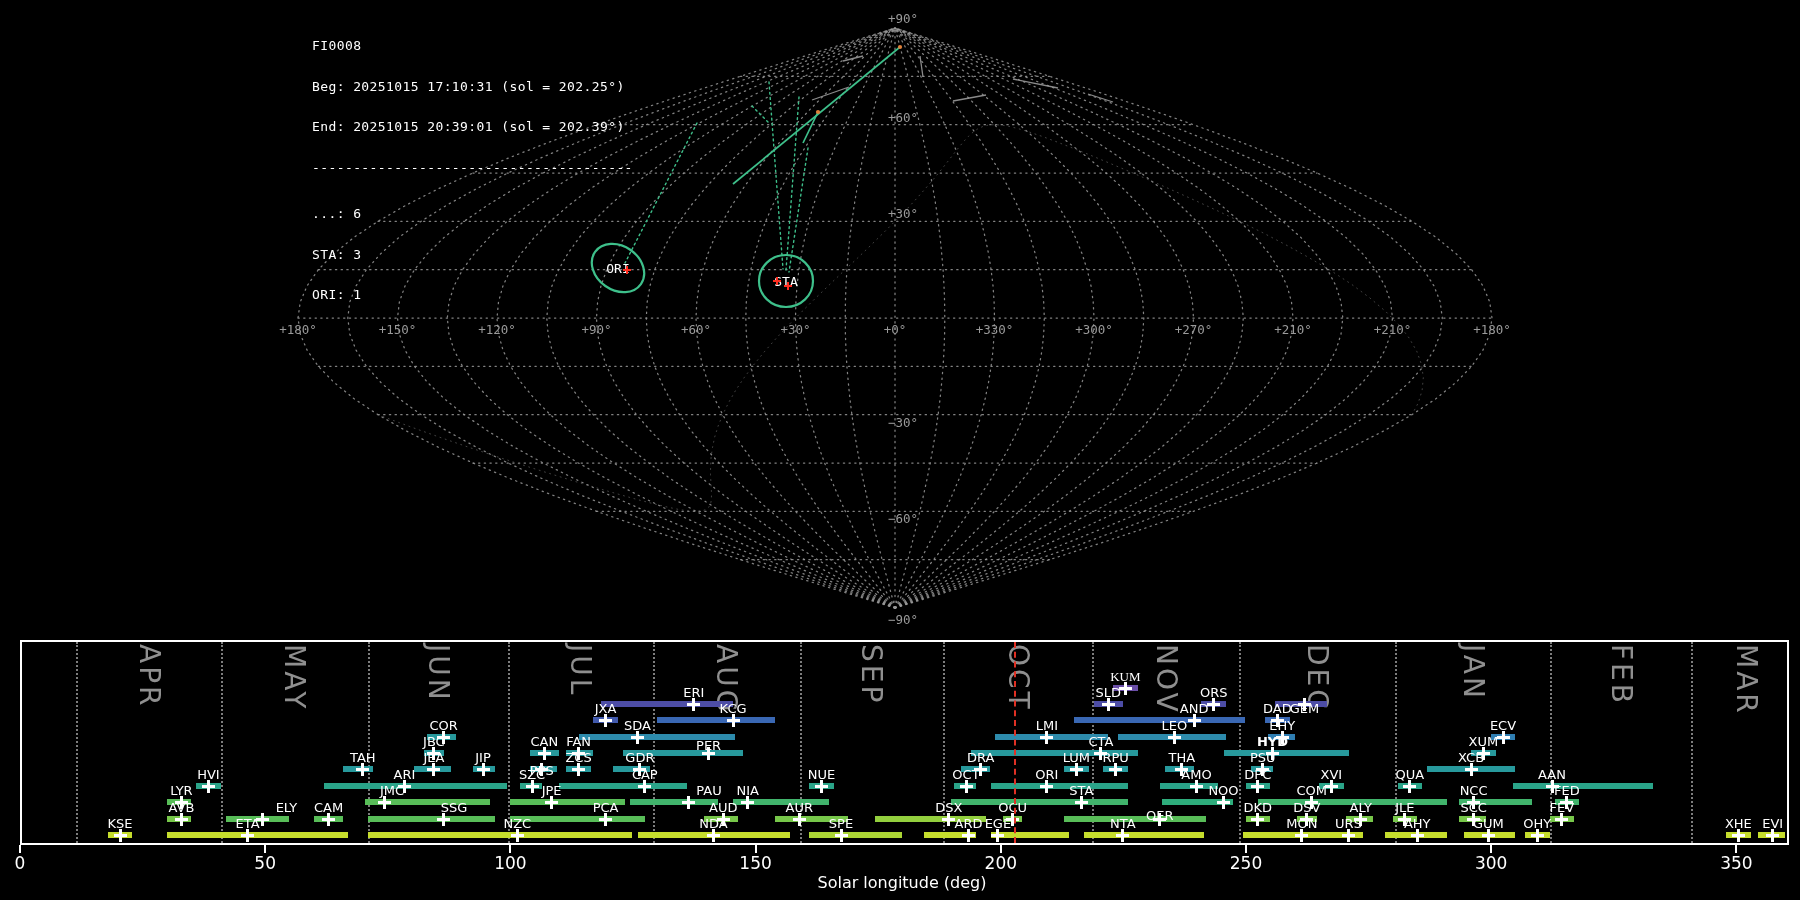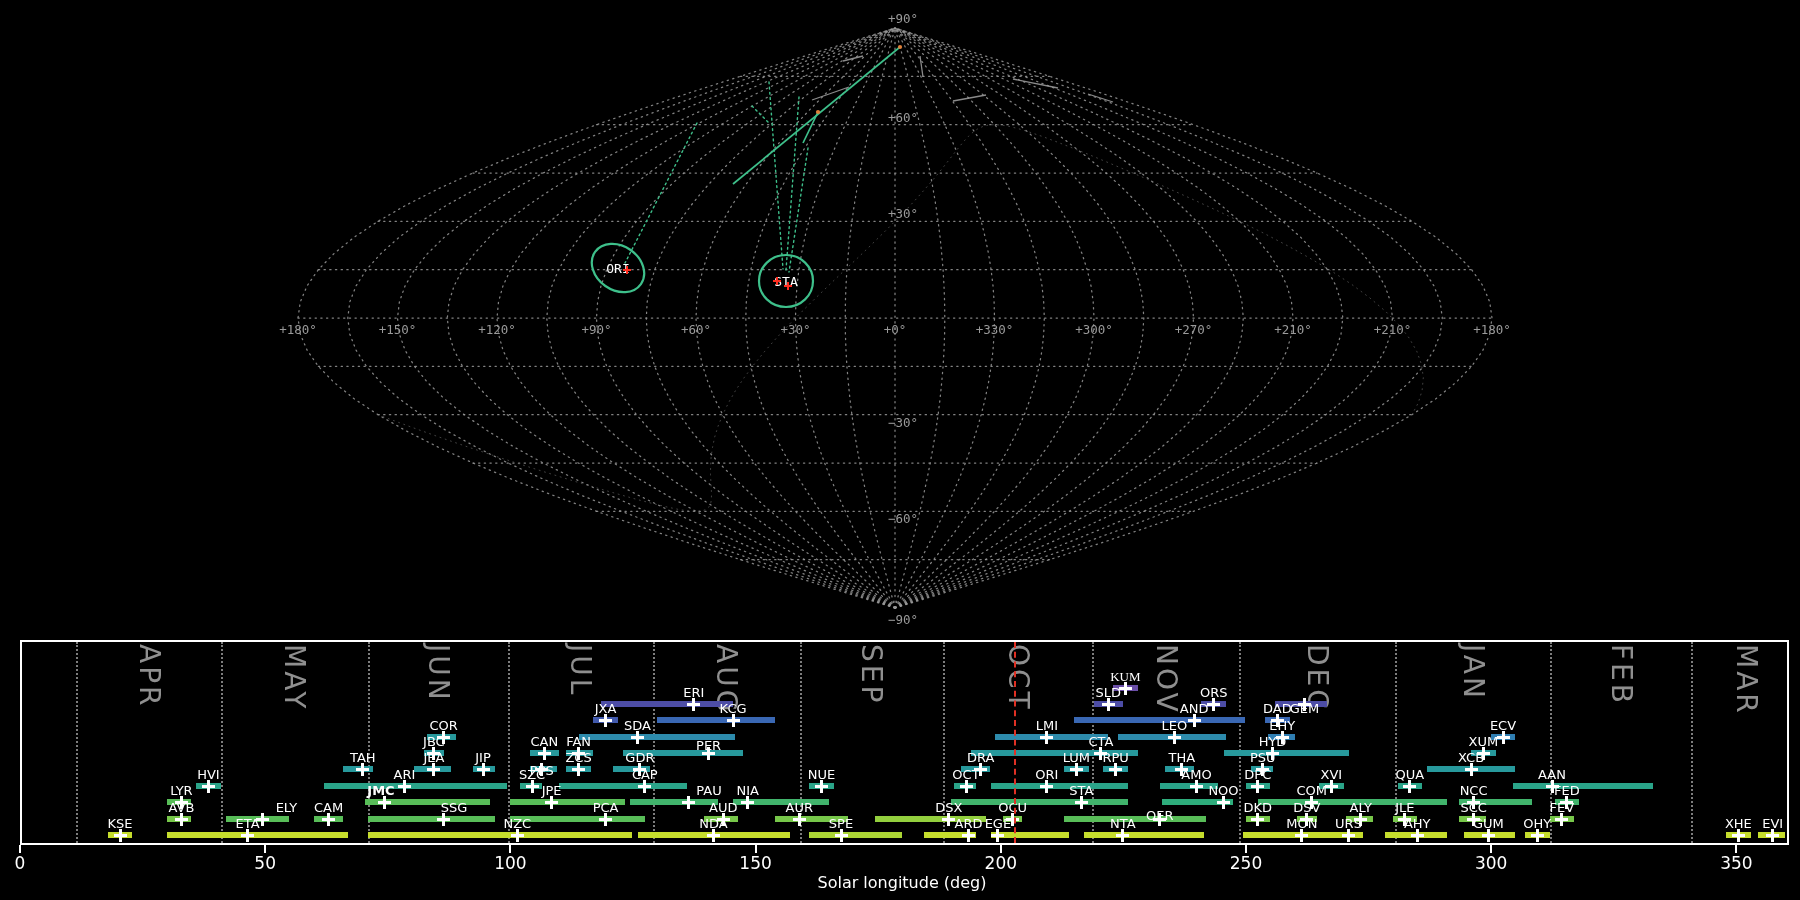--- a/index.html
+++ b/index.html
@@ -107,20 +107,29 @@
       <ellipse cx="786" cy="281" rx="27" ry="26" fill="none" stroke="#3ec08b" stroke-width="2.2" transform="rotate(0 786 281)"></ellipse>
       <text x="786" y="286" fill="#fff" font-size="13px" font-family="&quot;DejaVu Sans Mono&quot;,monospace" text-anchor="middle">STA</text>
       <line x1="773" y1="281" x2="781" y2="281" stroke="#ff2d20" stroke-width="2"></line>
       <line x1="777" y1="277" x2="777" y2="285" stroke="#ff2d20" stroke-width="2"></line>
       <line x1="784" y1="286" x2="792" y2="286" stroke="#ff2d20" stroke-width="2"></line>
       <line x1="788" y1="282" x2="788" y2="290" stroke="#ff2d20" stroke-width="2"></line>
       <line x1="623" y1="270" x2="631" y2="270" stroke="#ff2d20" stroke-width="2"></line>
       <line x1="627" y1="266" x2="627" y2="274" stroke="#ff2d20" stroke-width="2"></line>
     </svg>
 
+  <div class="info">
+    <div>FI0008</div>
+    <div>Beg: 20251015 17:10:31 (sol = 202.25°)</div>
+    <div>End: 20251015 20:39:01 (sol = 202.39°)</div>
+    <div class="gap">---------------------------------------</div>
+    <div>...: 6</div>
+    <div>STA: 3</div>
+    <div>ORI: 1</div>
+  </div>
 
   <div id="timeline">
       <div class="msep" style="left: 53.9px;"></div>
       <div class="mlabel" style="left: 110.5px;">APR</div>
       <div class="msep" style="left: 199.1px;"></div>
       <div class="mlabel" style="left: 256.2px;">MAY</div>
       <div class="msep" style="left: 345.7px;"></div>
       <div class="mlabel" style="left: 399.9px;">JUN</div>
       <div class="msep" style="left: 486px;"></div>
       <div class="mlabel" style="left: 542.1px;">JUL</div>
@@ -195,21 +204,21 @@
       <div class="pk" style="left: 550.1px; top: 104.5px;"></div>
       <div class="slabel" style="left: 521.6px; top: 92px;">FAN</div>
       <div class="bar" style="left: 600.7px; width: 120.1px; top: 108px; background: rgb(39, 153, 156);"></div>
       <div class="pk" style="left: 680.1px; top: 104.5px;"></div>
       <div class="slabel" style="left: 651.6px; top: 96px;">PER</div>
       <div class="bar" style="left: 948.9px; width: 166.7px; top: 108px; background: rgb(39, 153, 156);"></div>
       <div class="pk" style="left: 1072.4px; top: 104.5px;"></div>
       <div class="slabel" style="left: 1043.9px; top: 92px;">CTA</div>
       <div class="bar" style="left: 1201.5px; width: 125.1px; top: 108px; background: rgb(39, 153, 156);"></div>
       <div class="pk" style="left: 1244px; top: 104.5px;"></div>
-      <div class="slabel" style="left: 1215.5px; top: 92px;">HYD</div>
+      <div class="slabel" style="left: 1215.5px; top: 92px; font-weight: bold;">HYD</div>
       <div class="bar" style="left: 1449.1px; width: 24.5px; top: 108px; background: rgb(39, 153, 156);"></div>
       <div class="pk" style="left: 1454.9px; top: 104.5px;"></div>
       <div class="slabel" style="left: 1426.4px; top: 92px;">XUM</div>
       <div class="bar" style="left: 321.2px; width: 29.4px; top: 124px; background: rgb(39, 153, 156);"></div>
       <div class="pk" style="left: 334.3px; top: 120.5px;"></div>
       <div class="slabel" style="left: 305.8px; top: 108px;">TAH</div>
       <div class="bar" style="left: 392.3px; width: 36.8px; top: 124px; background: rgb(39, 153, 156);"></div>
       <div class="pk" style="left: 405.4px; top: 120.5px;"></div>
       <div class="slabel" style="left: 376.9px; top: 108px;">JEA</div>
       <div class="bar" style="left: 451.2px; width: 22.1px; top: 124px; background: rgb(39, 153, 156);"></div>
@@ -276,21 +285,21 @@
       <div class="pk" style="left: 1381.3px; top: 137.5px;"></div>
       <div class="slabel" style="left: 1352.8px; top: 125px;">QUA</div>
       <div class="bar" style="left: 1490.8px; width: 139.8px; top: 141px; background: rgb(42, 164, 137);"></div>
       <div class="pk" style="left: 1523.5px; top: 137.5px;"></div>
       <div class="slabel" style="left: 1495px; top: 125px;">AAN</div>
       <div class="bar" style="left: 144.7px; width: 24.5px; top: 157px; background: rgb(88, 189, 88);"></div>
       <div class="pk" style="left: 152.9px; top: 153.5px;"></div>
       <div class="slabel" style="left: 124.4px; top: 141px;">LYR</div>
       <div class="bar" style="left: 343.3px; width: 125.1px; top: 157px; background: rgb(88, 189, 88);"></div>
       <div class="pk" style="left: 356.4px; top: 153.5px;"></div>
-      <div class="slabel" style="left: 324px; top: 141px; font-weight: bold;">JMC</div>
+      <div class="slabel" style="left: 335px; top: 141px;">JMC</div>
       <div class="bar" style="left: 487.9px; width: 115.2px; top: 157px; background: rgb(88, 189, 88);"></div>
       <div class="pk" style="left: 523.1px; top: 153.5px;"></div>
       <div class="slabel" style="left: 494.6px; top: 141px;">JPE</div>
       <div class="bar" style="left: 608.1px; width: 88.3px; top: 157px; background: rgb(65, 180, 108);"></div>
       <div class="pk" style="left: 660.4px; top: 153.5px;"></div>
       <div class="slabel" style="left: 652px; top: 141px;">PAU</div>
       <div class="bar" style="left: 711.1px; width: 95.6px; top: 157px; background: rgb(65, 180, 108);"></div>
       <div class="pk" style="left: 719.3px; top: 153.5px;"></div>
       <div class="slabel" style="left: 690.8px; top: 141px;">NIA</div>
       <div class="bar" style="left: 929.3px; width: 176.5px; top: 157px; background: rgb(65, 180, 108);"></div>

